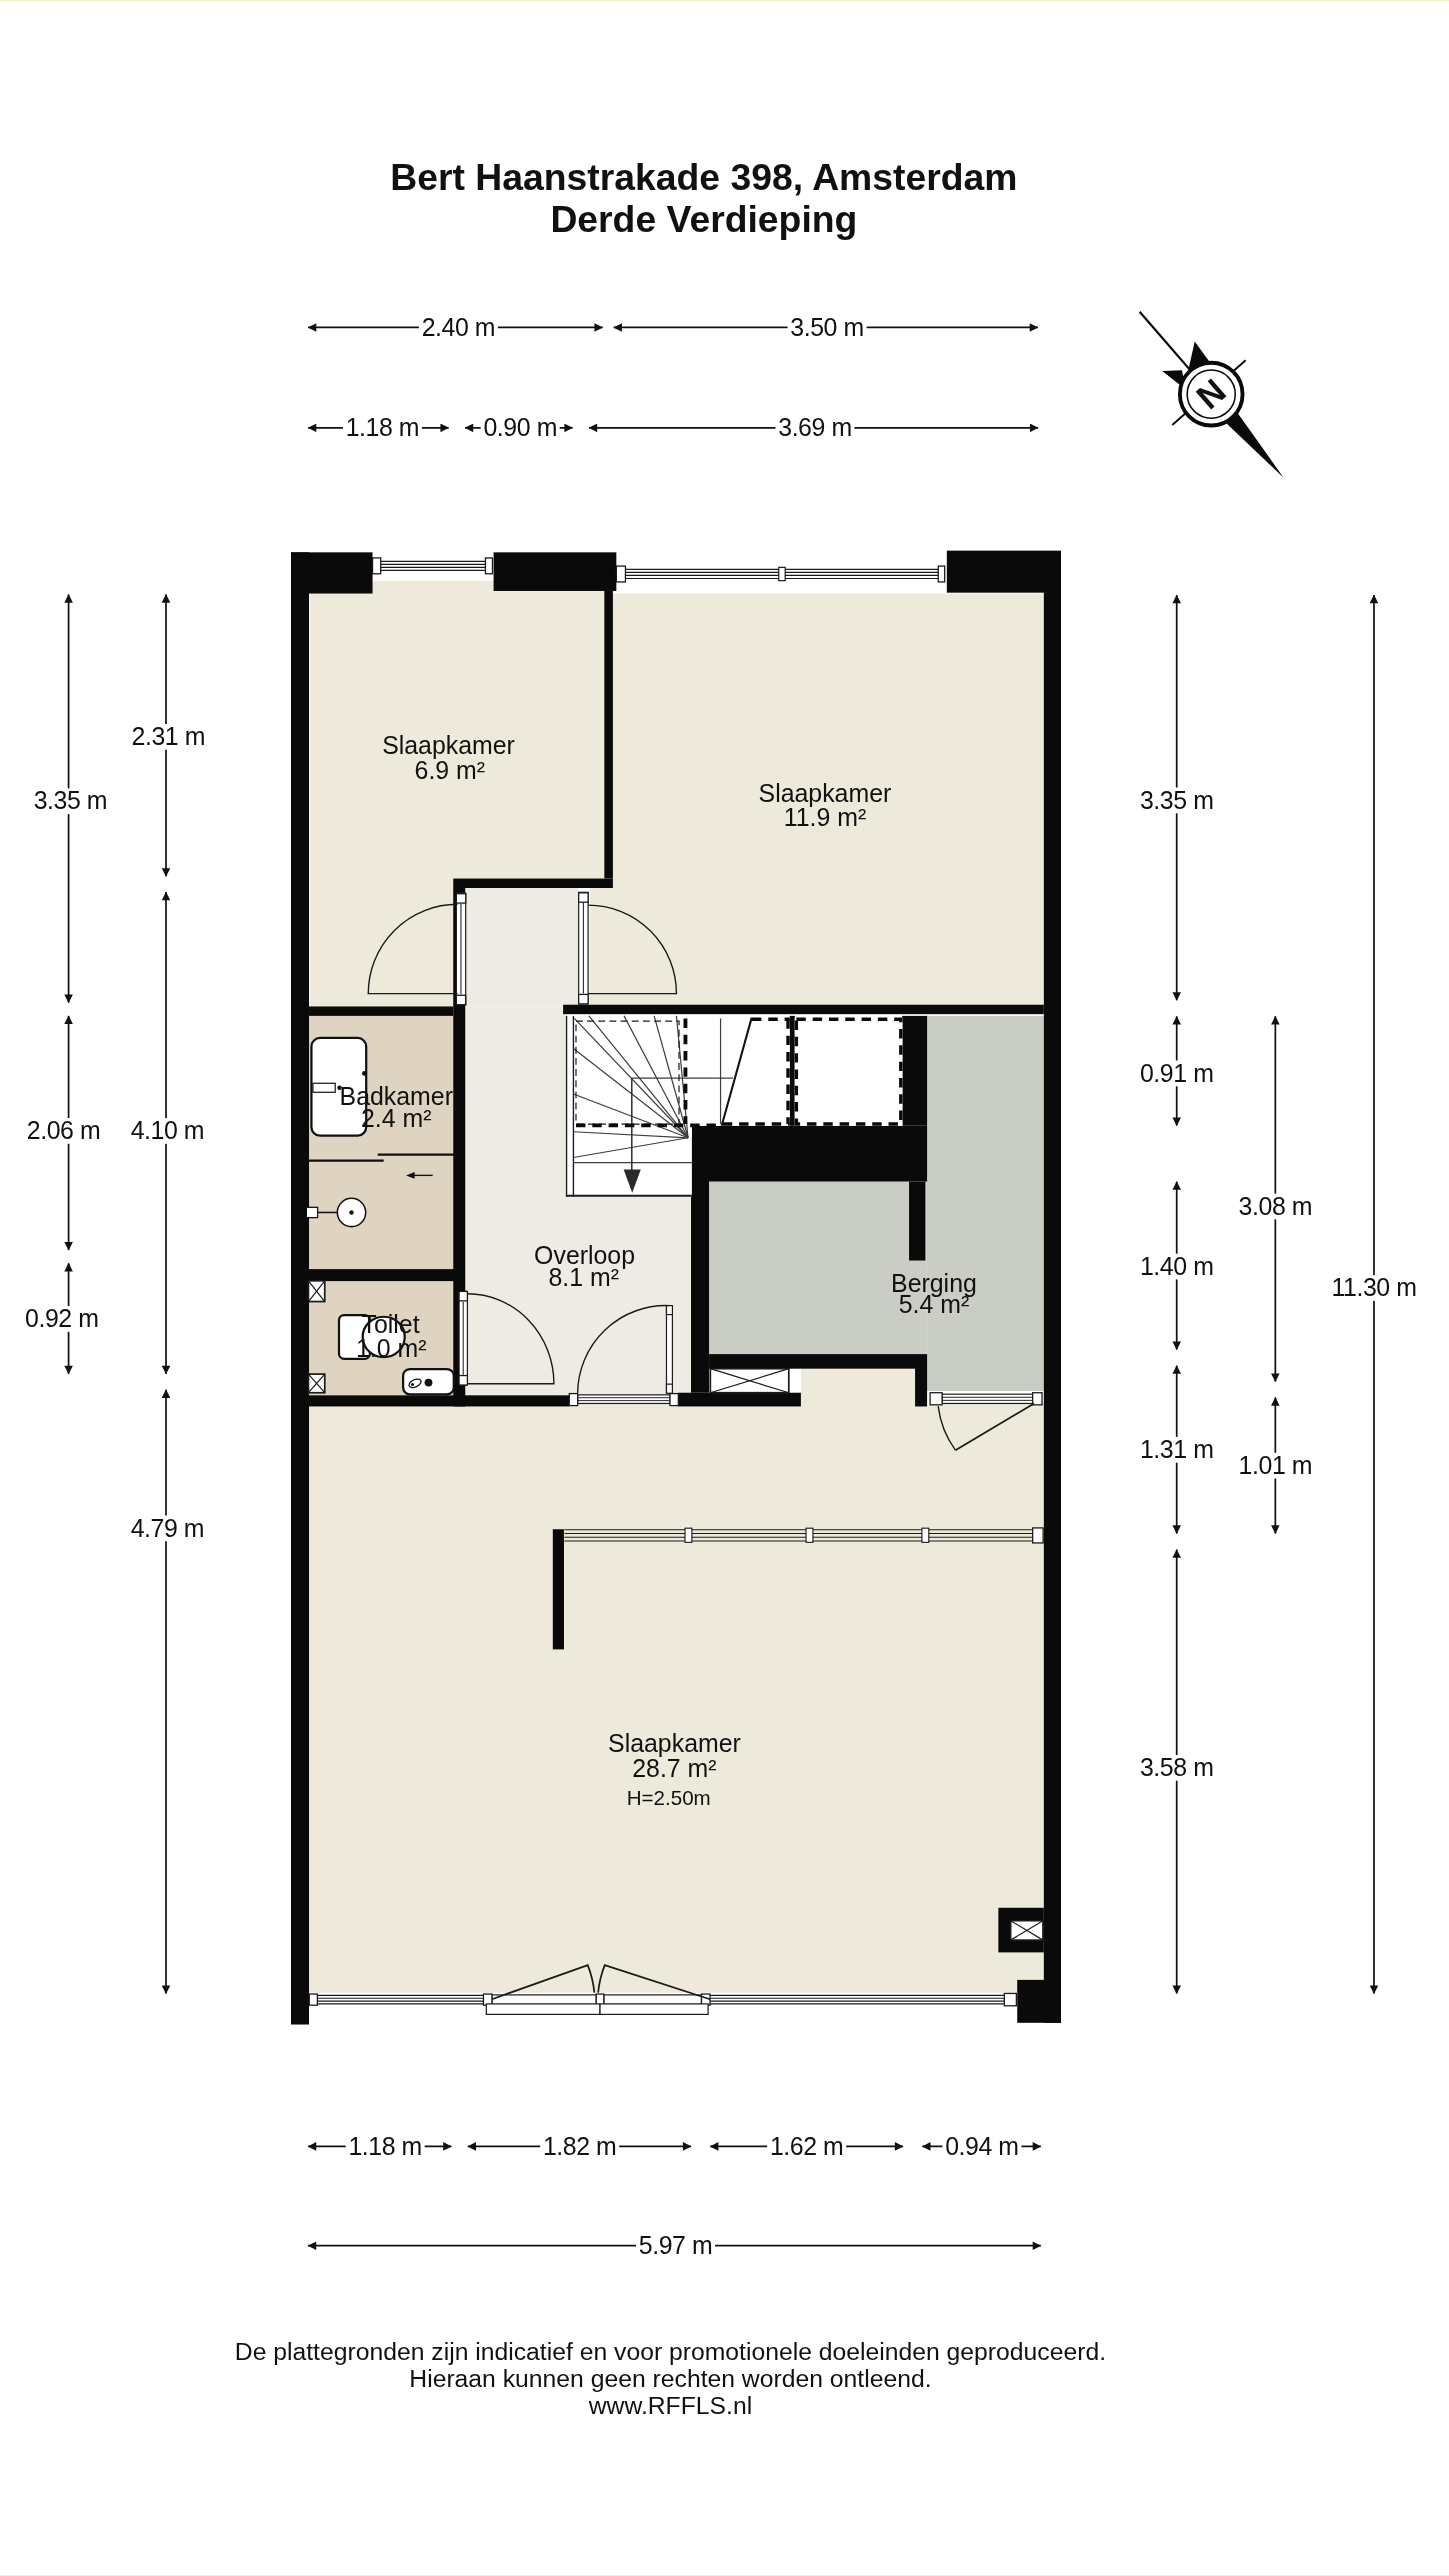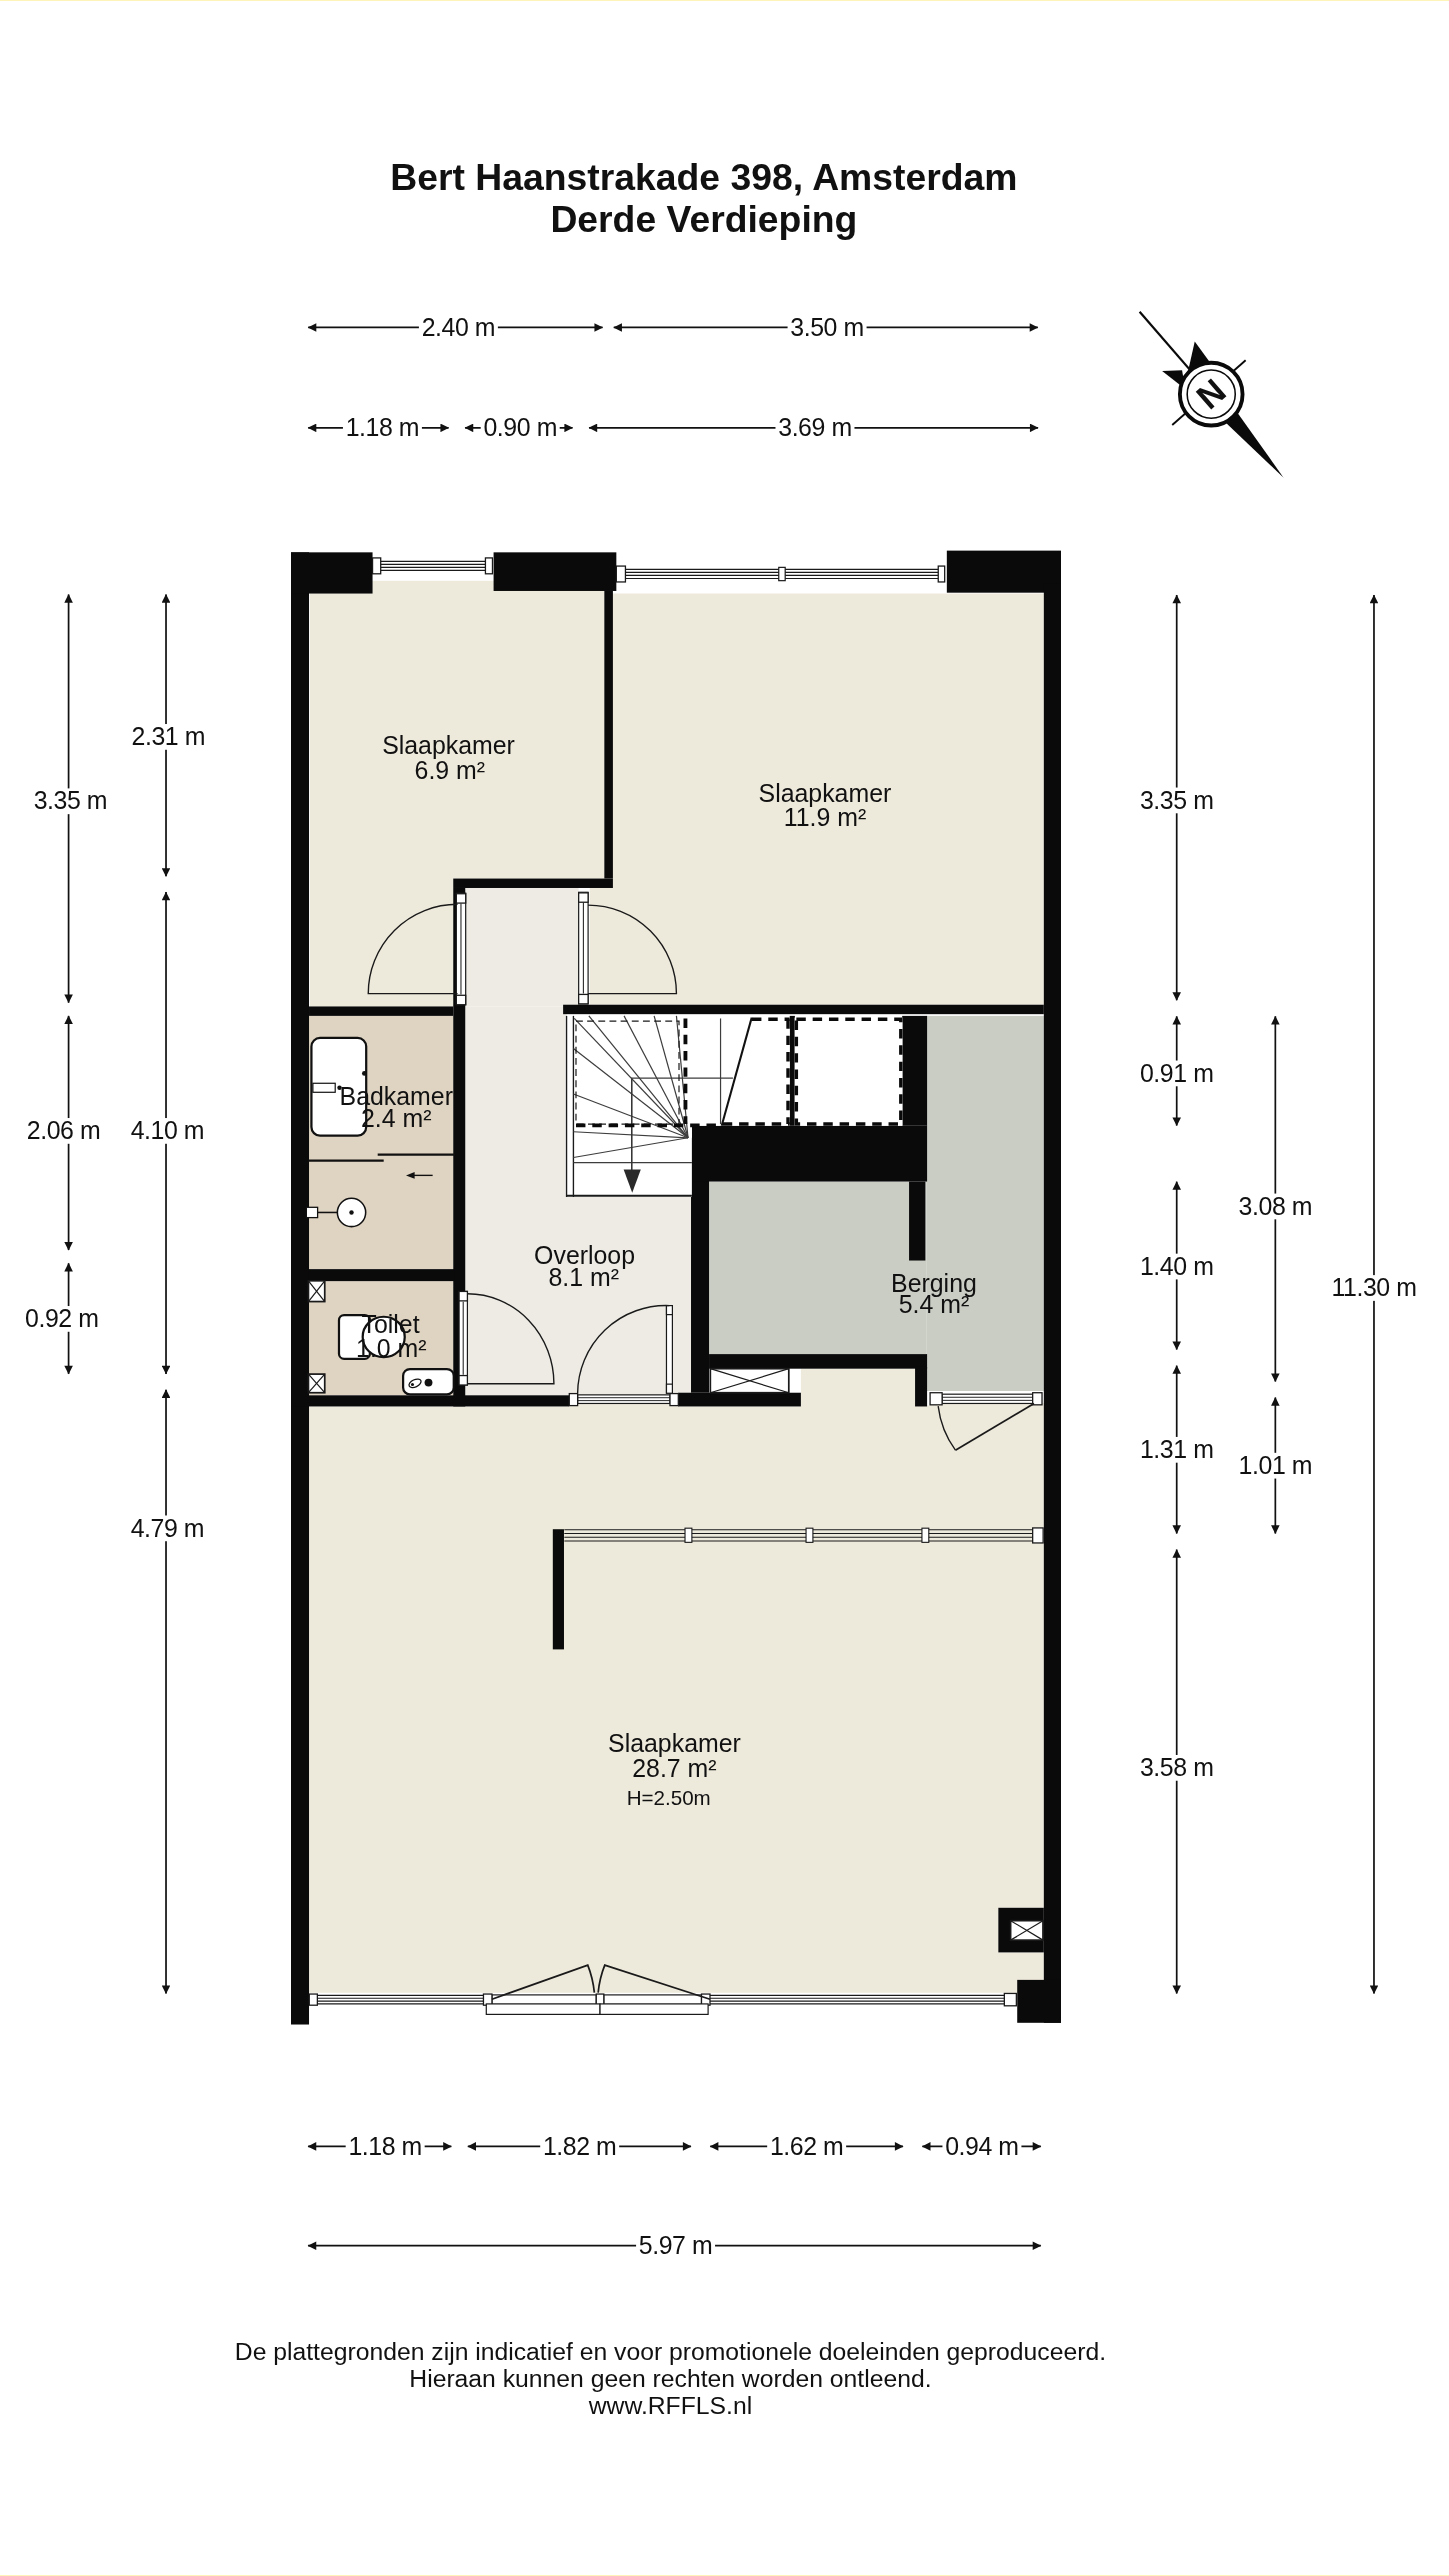--- a/index.html
+++ b/index.html
@@ -1,16 +1,16 @@
 <!DOCTYPE html>
 <html style="font-size:13.7px"><head>
 <meta charset="utf-8">
 <style>
 html,body{margin:0;padding:0;background:#ffffff;}
-#page{position:relative;width:1449px;height:2576px;background:#fde047;font-family:"Liberation Sans",sans-serif;overflow:hidden;}
+#page{position:relative;width:1449px;height:2576px;background:#bef264;font-family:"Liberation Sans",sans-serif;overflow:hidden;}
 text{font-family:"Liberation Sans",sans-serif;fill:#111111;}
 .lbl{font-size:29px;}
 .dim{font-size:29px;letter-spacing:-0.5px;}
 </style>
 </head>
 <body>
 <div id="page">
 <svg width="1449" height="2576" viewBox="0 0 1688 3000" xmlns="http://www.w3.org/2000/svg">
 
 <rect x="0" y="0" width="1688" height="3000" fill="#ffffff"></rect>

